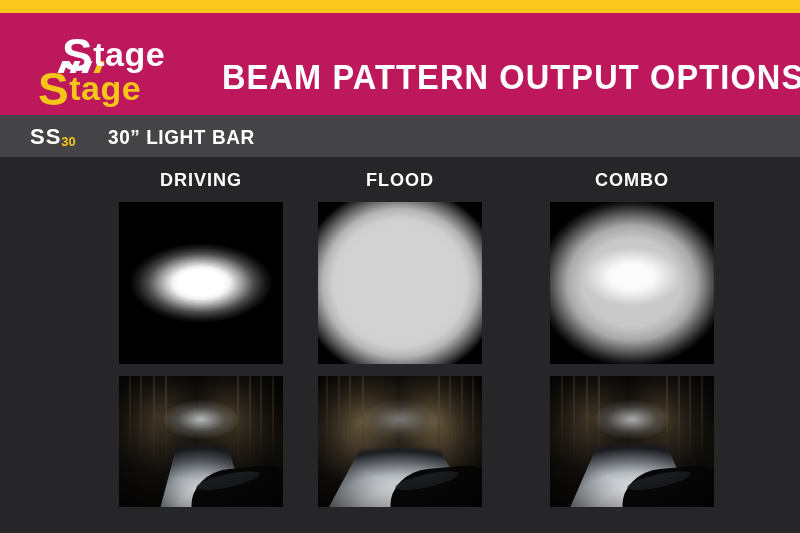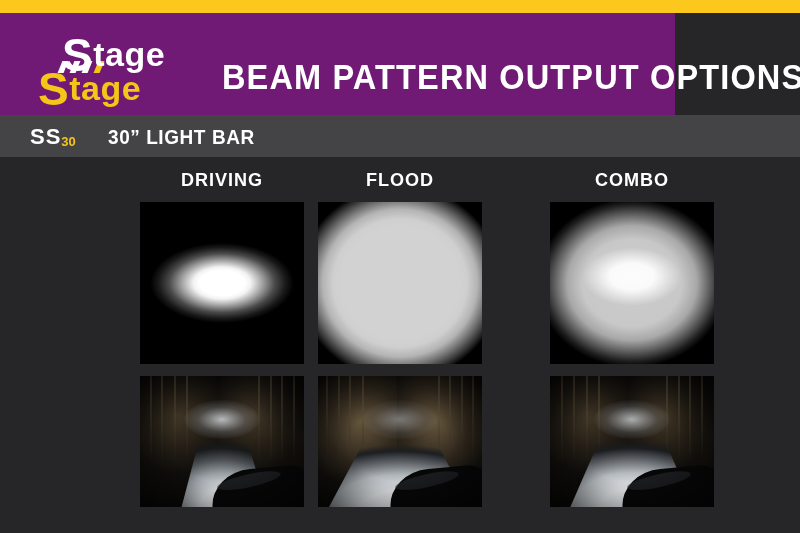--- a/index.html
+++ b/index.html
@@ -13,22 +13,22 @@
   
   .accent-bar {
     position:absolute; top:0; left:0;
     width:800px; height:13px;
     background:#FCC81E;
   }
 
   
   .header {
     position:absolute; top:13px; left:0;
-    width:675px; height:102px;
-    background:#701a75;
+    width:800px; height:102px;
+    background:#be185d;
   }
 
   
   .logo {
     position:absolute; left:36px; top:17px;
     width:150px; height:72px;
   }
   .logo-stage, .logo-series {
     position:absolute;
     font-family:"Liberation Sans", sans-serif;
@@ -115,21 +115,21 @@
   }
 
   
   .grid {
     position:absolute; top:157px; left:0;
     width:800px; height:376px;
   }
   .col {
     position:absolute; top:0; width:232px;
   }
-  .col-0 { left:99px;padding-left:41px; }
+  .col-0 { left:78px;padding-left:41px; }
   .col-1 { left:318px; }
   .col-2 { left:550px; }
 
   .col-title {
     width:164px;
     text-align:center;
     color:#ffffff;
     font-size:19px;
     font-weight:bold;
     letter-spacing:1px;

